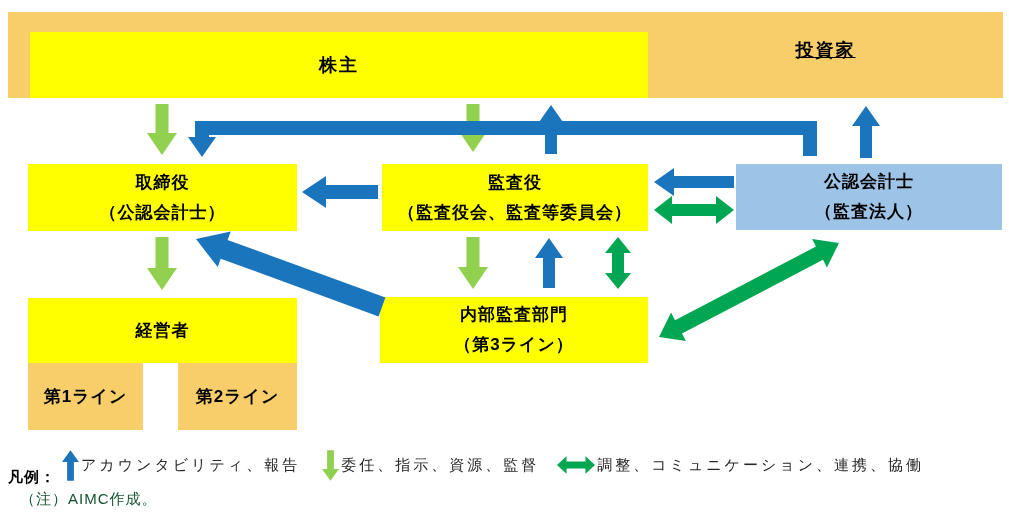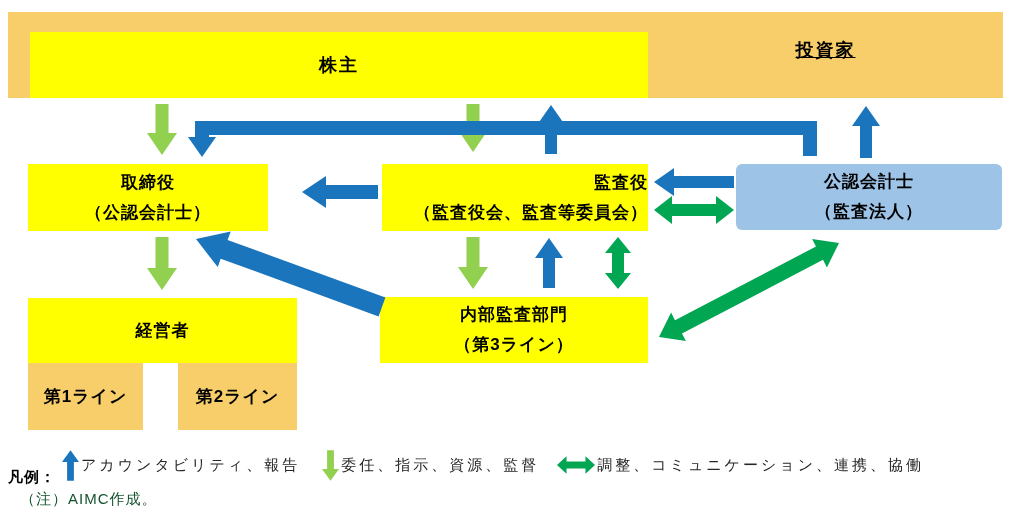--- a/index.html
+++ b/index.html
@@ -37,29 +37,29 @@
 <div id="canvas">
 
   <div class="abs orangebg" style="left:8px;top:12px;width:995px;height:86px;"></div>
   <div class="box yellow" style="left:30px;top:32px;width:618px;height:66px;">
     <span class="toplabel">株主</span>
   </div>
   <div class="box" style="left:648px;top:12px;width:355px;height:76px;background:transparent;text-decoration:underline;">
     <span class="toplabel">投資家</span>
   </div>
 
-  <div class="box yellow" style="left:28px;top:164px;width:240px;height:67px;">
+  <div class="box yellow" style="left:28px;top:164px;width:269px;height:67px;">
     <span>取締役</span>
     <span>（公認会計士）</span>
   </div>
-  <div class="box yellow" style="left:382px;top:164px;width:266px;height:67px;align-items:flex-end;">
+  <div class="box yellow" style="left:382px;top:164px;width:266px;height:67px;">
     <span>監査役</span>
     <span>（監査役会、監査等委員会）</span>
   </div>
-  <div class="box bluebg" style="left:736px;top:164px;width:266px;height:66px;border-radius:6px;">
+  <div class="box bluebg" style="left:736px;top:164px;width:266px;height:66px;">
     <span>公認会計士</span>
     <span>（監査法人）</span>
   </div>
 
   <div class="box yellow" style="left:28px;top:298px;width:269px;height:65px;">
     <span>経営者</span>
   </div>
   <div class="box yellow" style="left:380px;top:297px;width:268px;height:66px;">
     <span>内部監査部門</span>
     <span>（第3ライン）</span>

